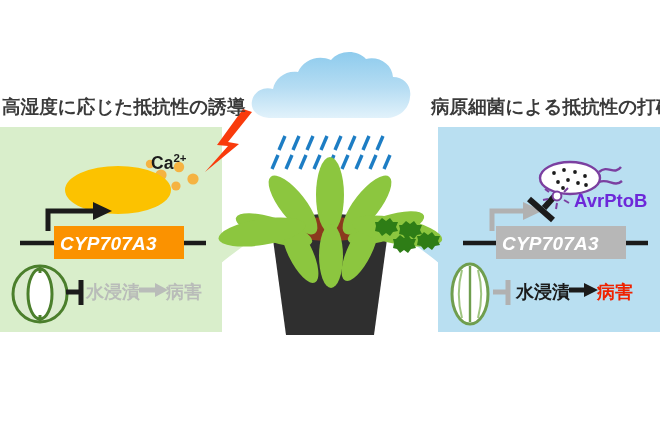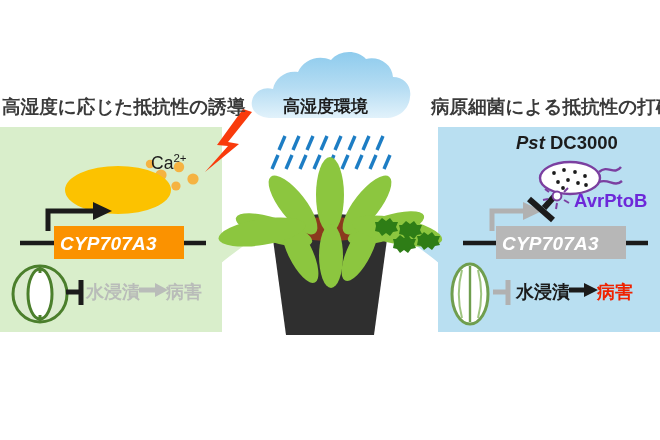--- a/index.html
+++ b/index.html
@@ -13,21 +13,21 @@
        letter-spacing:.1px;white-space:nowrap;}
   #title-left{left:2px;top:94px;}
   #title-right{left:431px;top:94px;}
 
   .lbl{position:absolute;white-space:nowrap;}
 
   #lbl-cloud{left:283px;top:95px;font-size:17px;font-weight:bold;color:#1d1d1d;}
 
   #lbl-camta3{left:71px;top:178px;font-size:19px;font-weight:bold;color:#1b1b1b;
               letter-spacing:.2px;}
-  #lbl-ca{left:151px;top:152px;font-size:17.5px;font-weight:normal;color:#1b1b1b;}
+  #lbl-ca{left:151px;top:152px;font-size:17.5px;font-weight:bold;color:#1b1b1b;}
   #lbl-ca sup{font-size:11.5px;}
 
   #lbl-cyp-l{left:60px;top:233px;font-size:19px;font-weight:bold;font-style:italic;
              color:#ffffff;letter-spacing:.2px;}
   #lbl-cyp-r{left:502px;top:233px;font-size:19px;font-weight:bold;font-style:italic;
              color:#ffffff;letter-spacing:.2px;}
 
   #lbl-soak-l{left:86px;top:280px;font-size:18px;font-weight:bold;color:#b9bcb9;}
   #lbl-dis-l{left:166px;top:280px;font-size:18px;font-weight:bold;color:#b9bcb9;}
   #lbl-soak-r{left:516px;top:280px;font-size:18px;font-weight:bold;color:#1b1b1b;}
@@ -226,31 +226,29 @@
         </g>
       </g>
 
       <ellipse cx="262" cy="232" rx="44" ry="13" transform="rotate(-9 262 232)" fill="#8cc63f"></ellipse>
     </g>
   </svg>
 
   <div class="ttl" id="title-left">高湿度に応じた抵抗性の誘導</div>
   <div class="ttl" id="title-right">病原細菌による抵抗性の打破</div>
 
-  <div class="lbl" id="lbl-cloud">高湿度環境</div>
 
 
   <div class="lbl" id="lbl-ca"><span>Ca</span><sup>2+</sup></div>
 
   <div class="lbl" id="lbl-cyp-l">CYP707A3</div>
   <div class="lbl" id="lbl-cyp-r">CYP707A3</div>
 
   <div class="lbl" id="lbl-soak-l">水浸漬</div>
   <div class="lbl" id="lbl-dis-l">病害</div>
 
   <div class="lbl" id="lbl-soak-r">水浸漬</div>
   <div class="lbl" id="lbl-dis-r">病害</div>
 
-  <div class="lbl" id="lbl-pst"><i>Pst</i><span> DC3000</span></div>
 
   <div class="lbl" id="lbl-avr">AvrPtoB</div>
 
 </div>
 
 </body></html>

